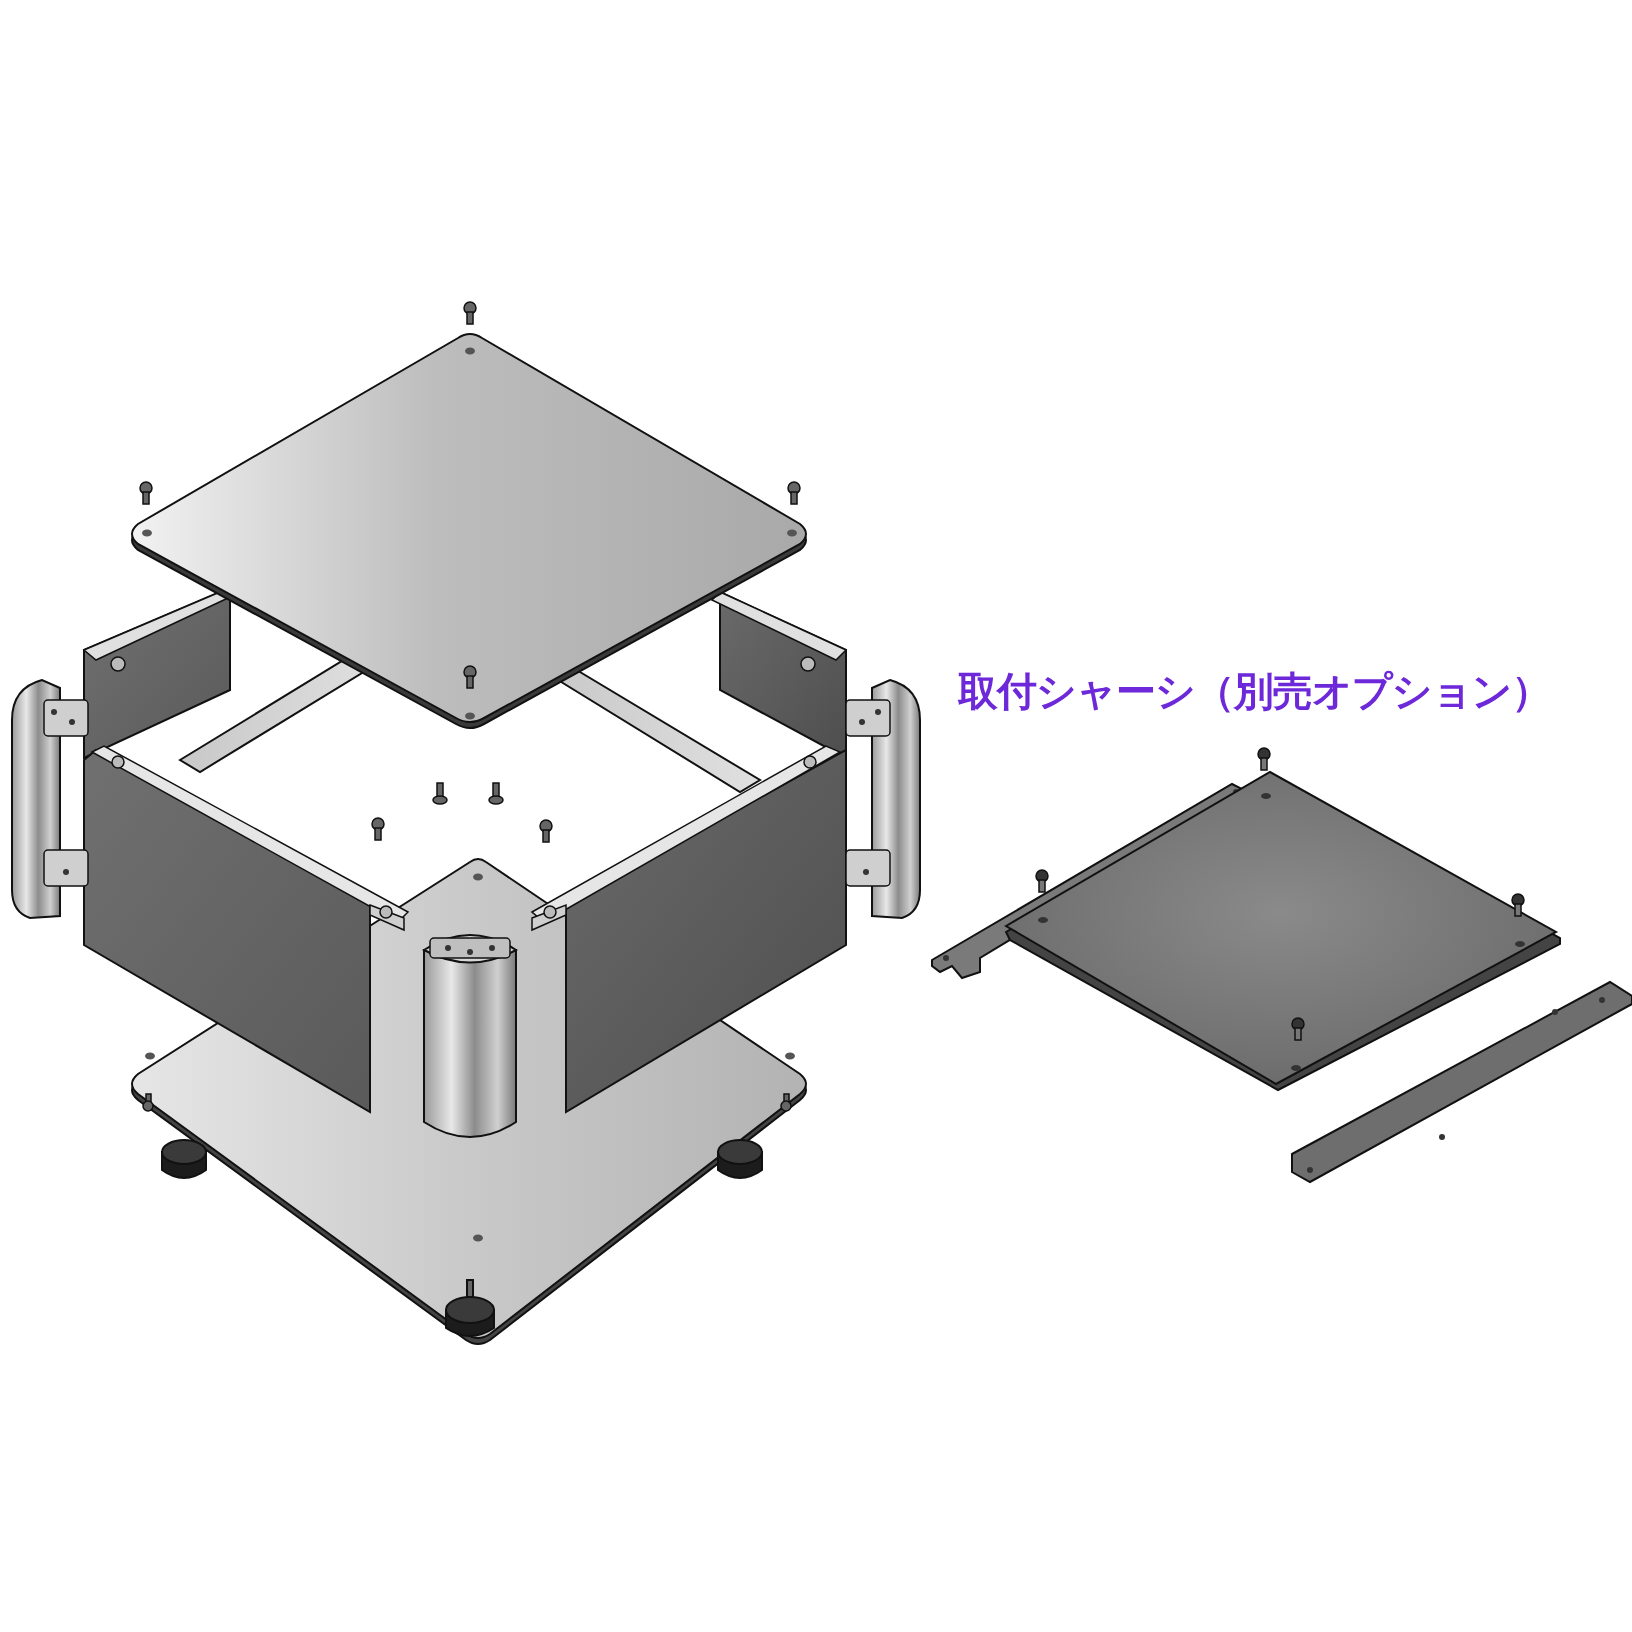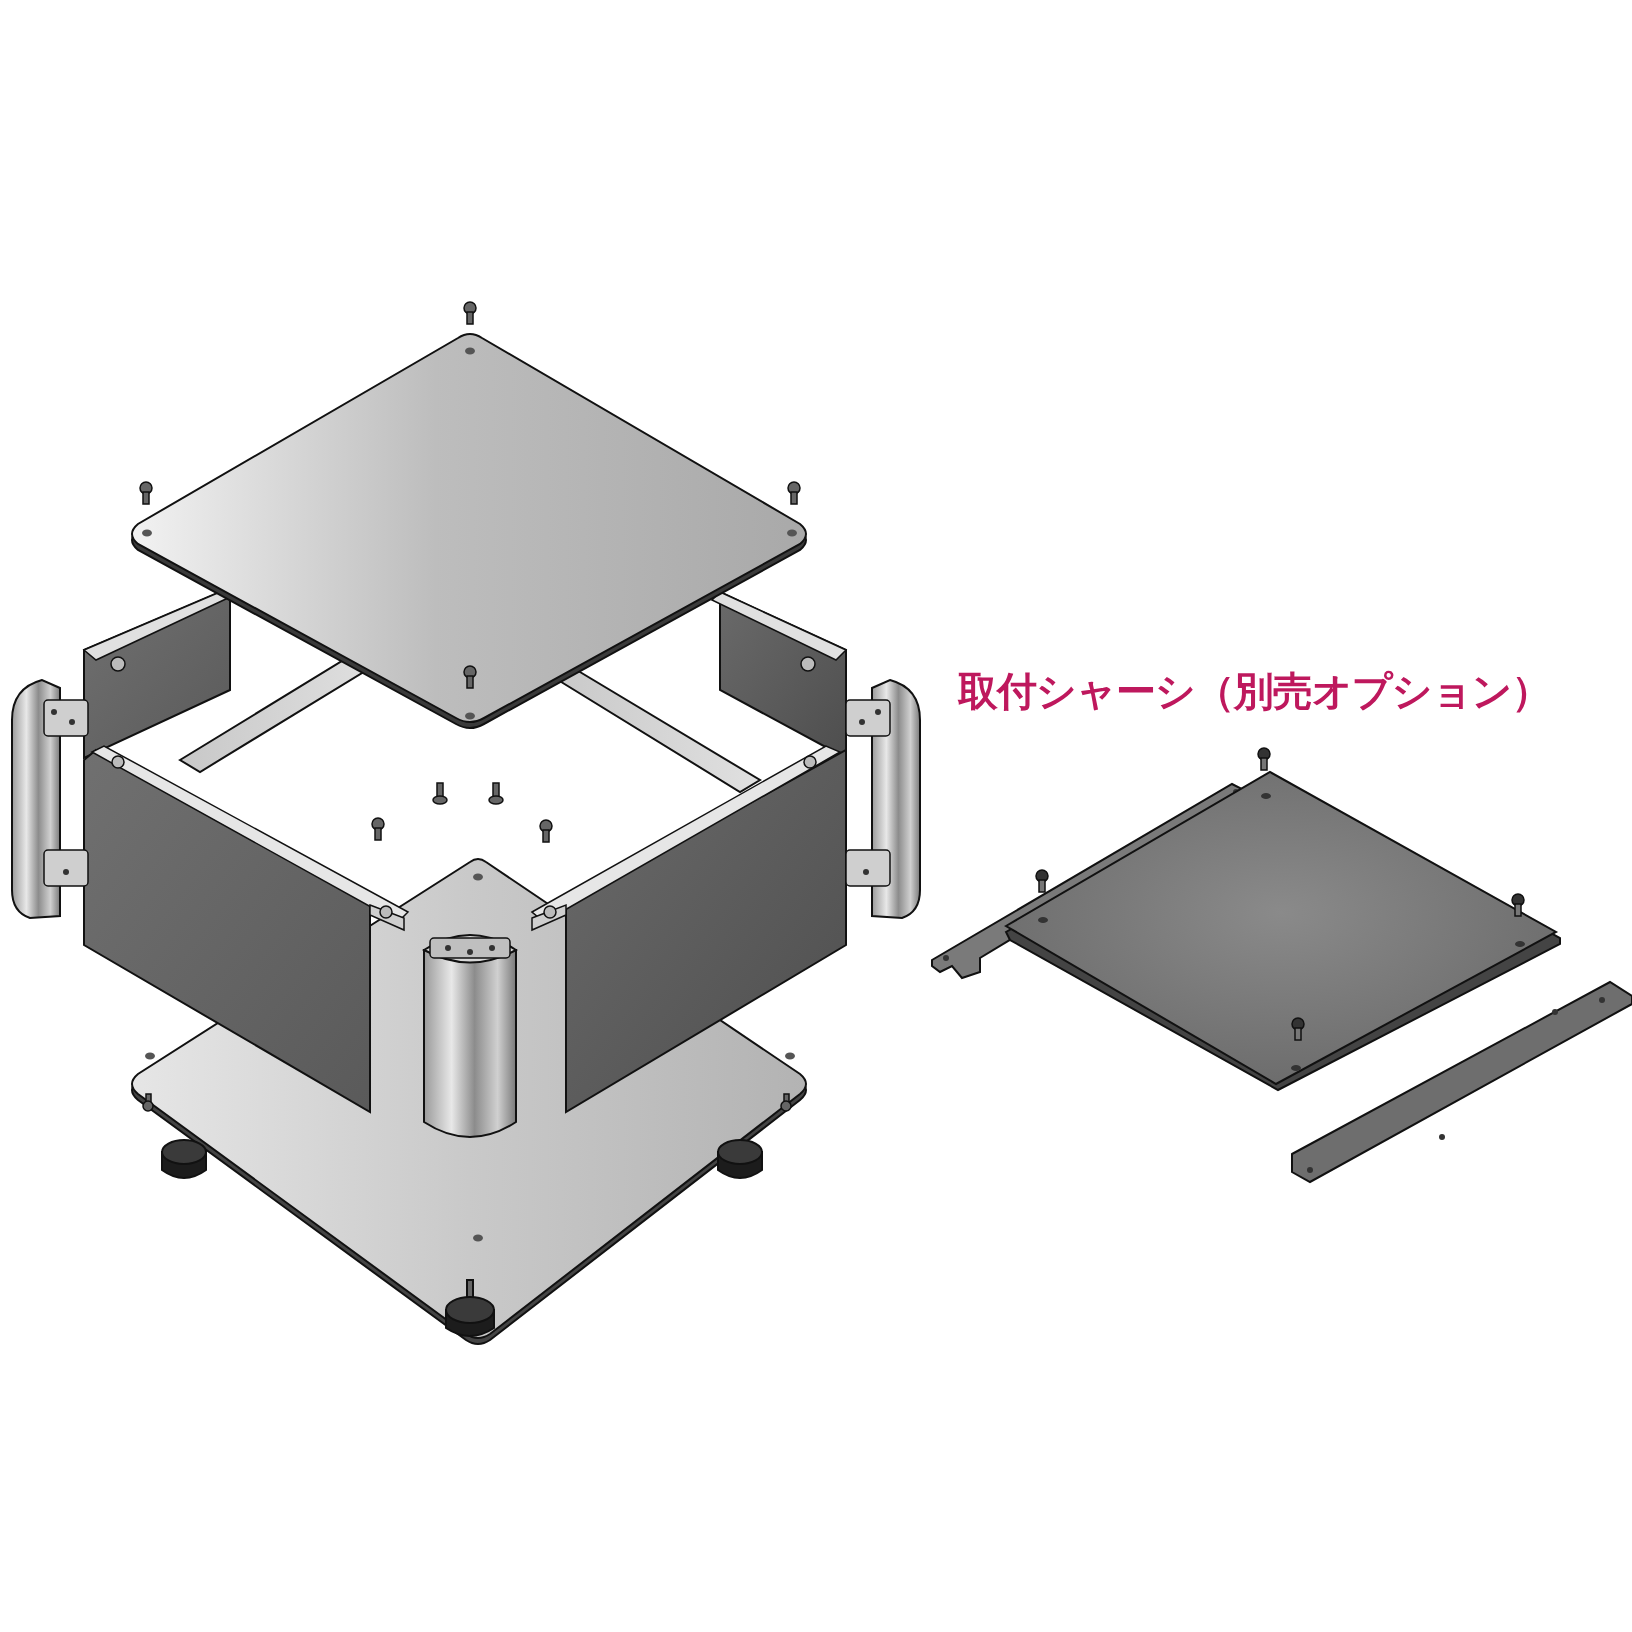--- a/index.html
+++ b/index.html
@@ -2,21 +2,21 @@
 <html><head>
   <meta charset="utf-8">
   <style>
     html, body { margin: 0; padding: 0; background: #ffffff; }
     body { width: 1632px; height: 1632px; position: relative; overflow: hidden;
            font-family: "DejaVu Sans", sans-serif; }
     #canvas { position: absolute; left: 0; top: 0; width: 1632px; height: 1632px; }
     .label {
       position: absolute; left: 958px; top: 664px;
       font-family: "DejaVu Sans", sans-serif; font-weight: bold;
-      font-size: 40px; color: #be185d; letter-spacing: -1px; white-space: nowrap;
+      font-size: 40px; color: #6d28d9; letter-spacing: -1px; white-space: nowrap;
     }
   </style>
 </head>
 <body>
 
 <svg id="canvas" viewBox="0 0 1632 1632" xmlns="http://www.w3.org/2000/svg">
   <defs>
     <linearGradient id="gTop" x1="0" y1="0" x2="1" y2="0">
       <stop offset="0" stop-color="#f2f2f2"></stop>
       <stop offset="0.45" stop-color="#bdbdbd"></stop>

